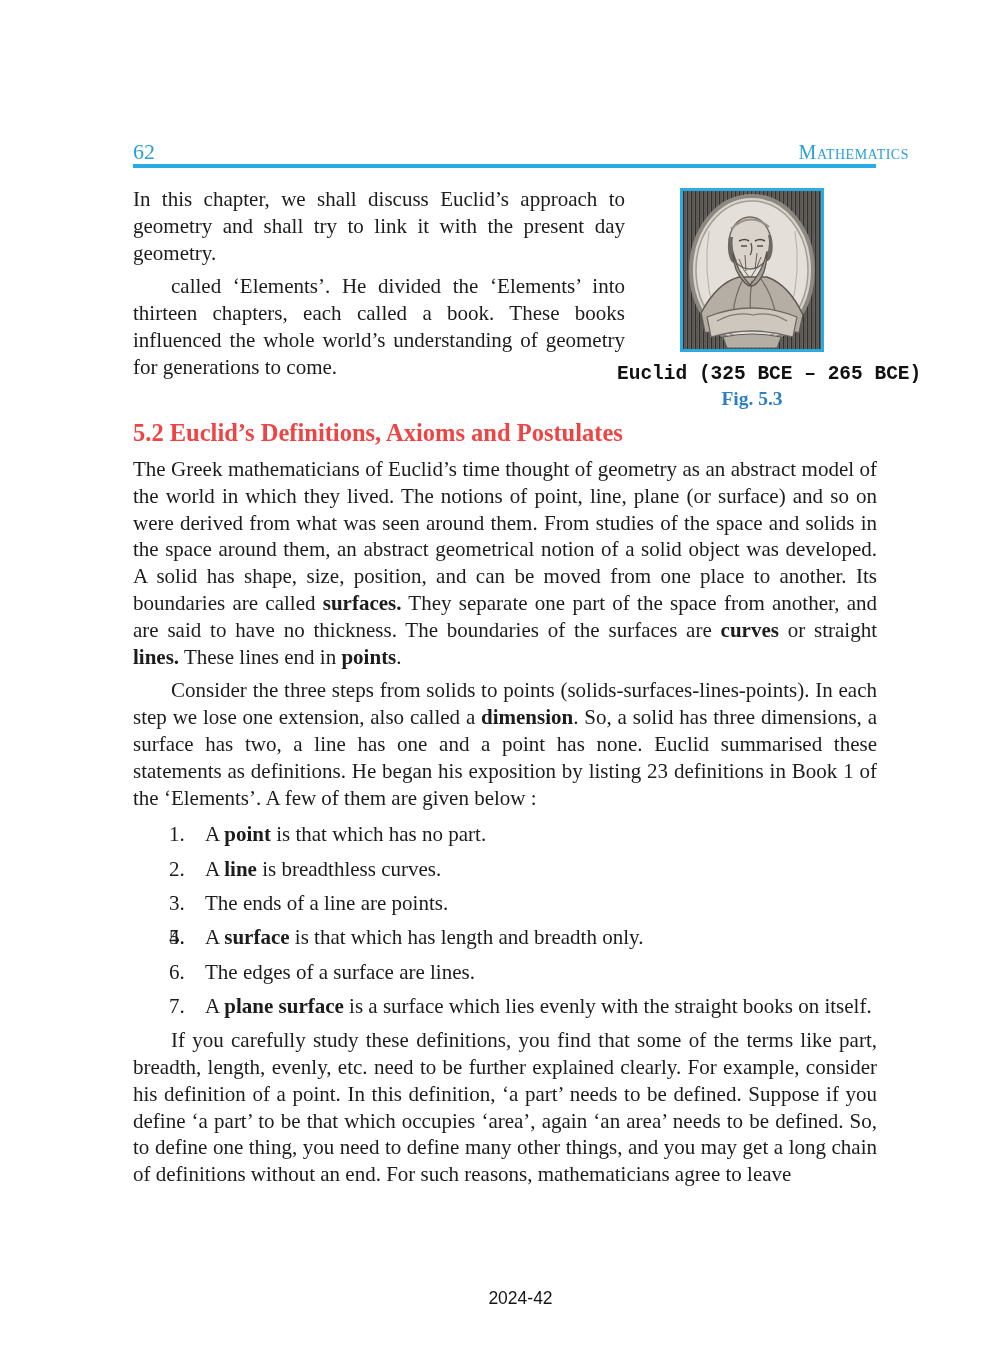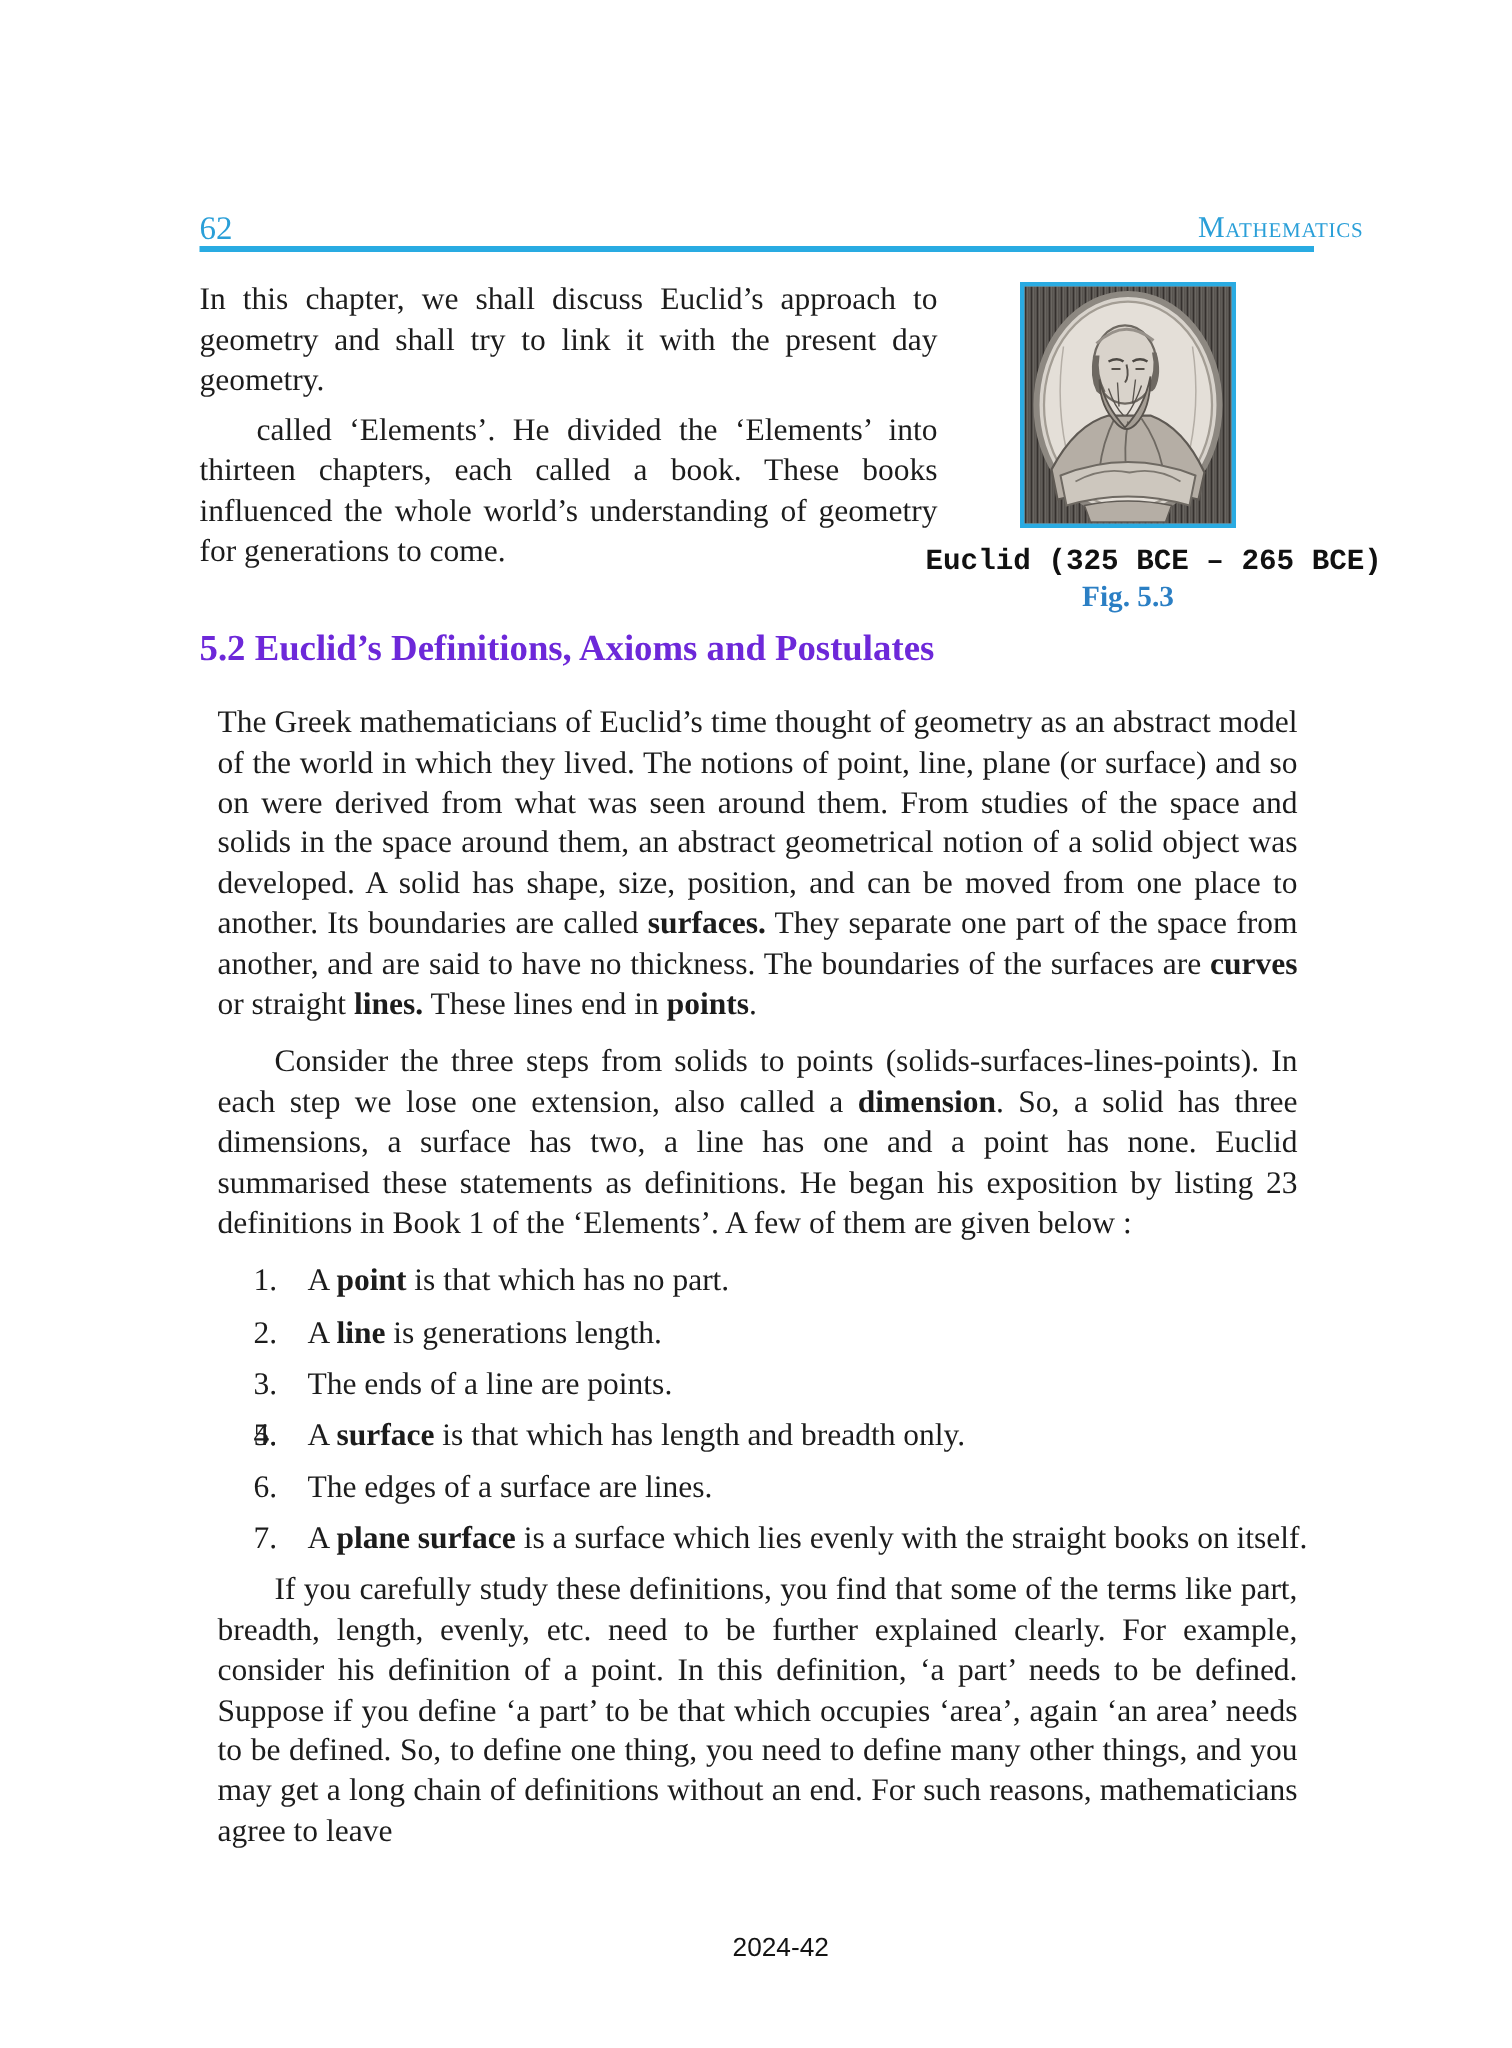--- a/index.html
+++ b/index.html
@@ -53,29 +53,29 @@
     white-space: nowrap;
     font-family: Liberation Mono, monospace;
   }
   .figure-label {
     margin-top: 3px; font-weight: bold; font-size: 19.5px; color: #2b7fc4;
   }
 
   
   .section-heading {
     position: absolute; left: 133px; top: 419px; width: 744px;
-    margin: 0; font-size: 24.5px; font-weight: bold; color: #6d28d9;
+    margin: 0; font-size: 24.5px; font-weight: bold; color: #ef4444;
   }
 
   
   .main-body {
     position: absolute; left: 133px; top: 456px; width: 744px;
     font-size: 21px; line-height: 26.8px; text-align: justify;
   }
-  .main-body p { margin: 12px; }
+  .main-body p { margin: 0; }
   .para-indent { text-indent: 38px; margin-top: 7px !important; }
 
   .defs-list { margin-top: 10px; }
   .def-item {
     position: relative; padding-left: 72px; margin-bottom: 7.5px;
     text-align: left;
   }
   .def-num { position: absolute; left: 36px; }
 
   
@@ -137,21 +137,21 @@
     </figcaption>
   </figure>
 
   <h2 class="section-heading">5.2 Euclid’s Definitions, Axioms and Postulates</h2>
 
   <section class="main-body">
     <p><span>The Greek mathematicians of Euclid’s time thought of geometry as an abstract model of the world in which they lived. The notions of point, line, plane (or surface) and so on were derived from what was seen around them. From studies of the space and solids in the space around them, an abstract geometrical notion of a solid object was developed. A solid has shape, size, position, and can be moved from one place to another. Its boundaries are called </span><span class="seg-bold">surfaces.</span><span> They separate one part of the space from another, and are said to have no thickness. The boundaries of the surfaces are </span><span class="seg-bold">curves</span><span> or straight </span><span class="seg-bold">lines.</span><span> These lines end in </span><span class="seg-bold">points</span><span>.</span></p>
     <p class="para-indent"><span>Consider the three steps from solids to points (solids-surfaces-lines-points). In each step we lose one extension, also called a </span><span class="seg-bold">dimension</span><span>. So, a solid has three dimensions, a surface has two, a line has one and a point has none. Euclid summarised these statements as definitions. He began his exposition by listing 23 definitions in Book 1 of the ‘Elements’. A few of them are given below :</span></p>
     <div class="defs-list">
         <div class="def-item"><span class="def-num">1.</span><span><span>A </span><span class="seg-bold">point</span><span> is that which has no part.</span></span></div>
-        <div class="def-item"><span class="def-num">2.</span><span><span>A </span><span class="seg-bold">line</span><span> is generations length.</span></span></div>
+        <div class="def-item"><span class="def-num">2.</span><span><span>A </span><span class="seg-bold">line</span><span> is breadthless curves.</span></span></div>
         <div class="def-item"><span class="def-num">3.</span><span><span>The ends of a line are points.</span></span></div>
         <div class="def-item"><span class="def-num">4.</span></div>
         <div class="def-item"><span class="def-num">5.</span><span><span>A </span><span class="seg-bold">surface</span><span> is that which has length and breadth only.</span></span></div>
         <div class="def-item"><span class="def-num">6.</span><span><span>The edges of a surface are lines.</span></span></div>
         <div class="def-item"><span class="def-num">7.</span><span><span>A </span><span class="seg-bold">plane surface</span><span> is a surface which lies evenly with the straight books on itself.</span></span></div>
       </div>
     <p class="para-indent">If you carefully study these definitions, you find that some of the terms like part, breadth, length, evenly, etc. need to be further explained clearly. For example, consider his definition of a point. In this definition, ‘a part’ needs to be defined. Suppose if you define ‘a part’ to be that which occupies ‘area’, again ‘an area’ needs to be defined. So, to define one thing, you need to define many other things, and you may get a long chain of definitions without an end. For such reasons, mathematicians agree to leave</p>
   </section>
 
   <div class="page-footer">2024-42</div>

